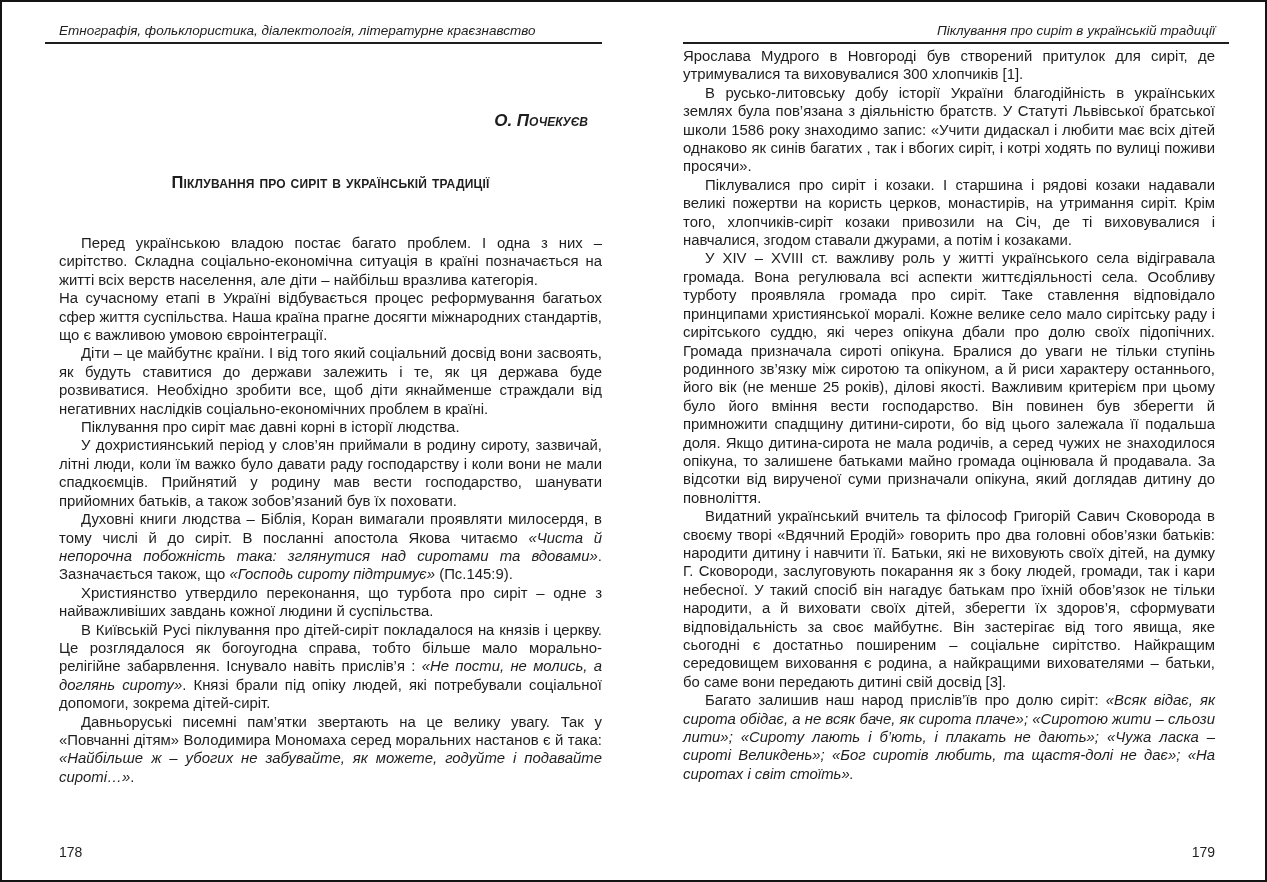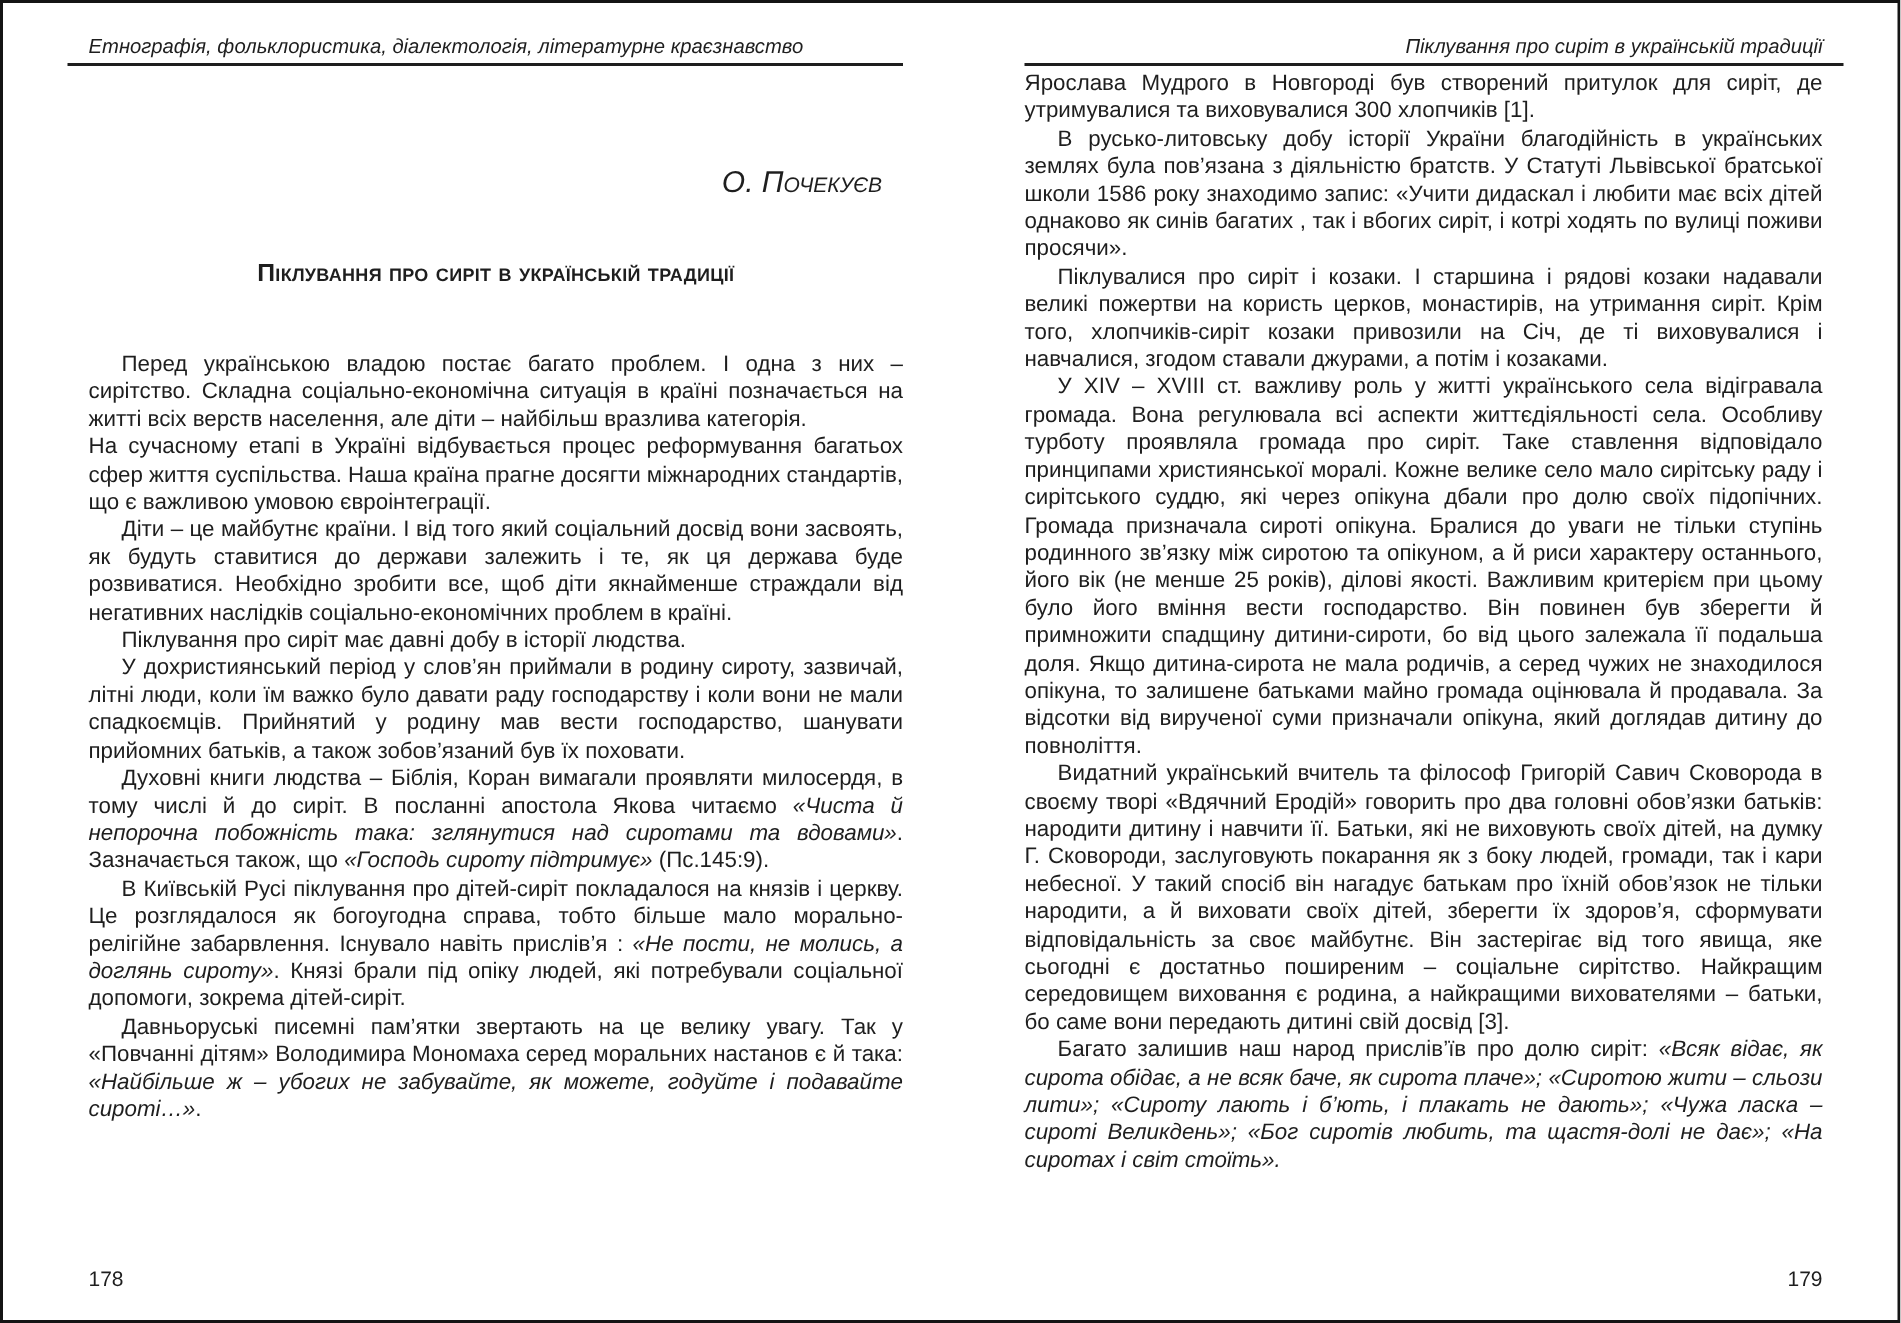--- a/index.html
+++ b/index.html
@@ -23,23 +23,23 @@
     padding-bottom:3px;
     border-bottom:2px solid #1e1e1e;
     white-space:nowrap;
   }
   .rh-left  { margin-left:-14px; padding-left:14px; text-align:left; }
   .rh-right { margin-right:-14px; padding-right:14px; text-align:right; }
 
   .author {
     position:absolute; top:109px; left:0; right:0;
     text-align:right; padding-right:14px;
-    font-weight:normal; font-style:italic;
+    font-weight:bold; font-style:italic;
     font-variant:small-caps;
-    font-size:20px;
+    font-size:17px;
   }
   .chapter-title {
     position:absolute; top:171px; left:0; right:0;
     text-align:center;
     font-weight:bold;
     font-variant:small-caps;
     font-size:16.5px;
     letter-spacing:0.2px;
   }
 
@@ -68,23 +68,24 @@
 <div class="sheet">
 
   <div class="col col-left">
     <div class="running-head rh-left">Етнографія, фольклористика, діалектологія, літературне краєзнавство</div>
     <div class="author">О. Почекуєв</div>
     <h1 class="chapter-title">Піклування про сиріт в українській традиції</h1>
     <div class="body-text">
         <p class="para indent"><span>Перед українською владою постає багато проблем. І одна з них – сирітство. Складна соціально-економічна ситуація в країні позначається на житті всіх верств населення, але діти – найбільш вразлива категорія.</span></p>
         <p class="para"><span>На сучасному етапі в Україні відбувається процес реформування багатьох сфер життя суспільства. Наша країна прагне досягти міжнародних стандартів, що є важливою умовою євроінтеграції.</span></p>
         <p class="para indent"><span>Діти – це майбутнє країни. І від того який соціальний досвід вони засвоять, як будуть ставитися до держави залежить і те, як ця держава буде розвиватися. Необхідно зробити все, щоб діти якнайменше страждали від негативних наслідків соціально-економічних проблем в країні.</span></p>
-        <p class="para indent"><span>Піклування про сиріт має давні добу в історії людства.</span></p>
+        <p class="para indent"><span>Піклування про сиріт має давні корні в історії людства.</span></p>
         <p class="para indent"><span>У дохристиянський період у слов’ян приймали в родину сироту, зазвичай, літні люди, коли їм важко було давати раду господарству і коли вони не мали спадкоємців. Прийнятий у родину мав вести господарство, шанувати прийомних батьків, а також зобов’язаний був їх поховати.</span></p>
         <p class="para indent"><span>Духовні книги людства – Біблія, Коран вимагали проявляти милосердя, в тому числі й до сиріт. В посланні апостола Якова читаємо </span><span class="it">«Чиста й непорочна побожність така: зглянутися над сиротами та вдовами»</span><span>. Зазначається також, що </span><span class="it">«Господь сироту підтримує»</span><span> (Пс.145:9).</span></p>
+        <p class="para indent"><span>Християнство утвердило переконання, що турбота про сиріт – одне з найважливіших завдань кожної людини й суспільства.</span></p>
         <p class="para indent"><span>В Київській Русі піклування про дітей-сиріт покладалося на князів і церкву. Це розглядалося як богоугодна справа, тобто більше мало морально-релігійне забарвлення. Існувало навіть прислів’я : </span><span class="it">«Не пости, не молись, а доглянь сироту»</span><span>. Князі брали під опіку людей, які потребували соціальної допомоги, зокрема дітей-сиріт.</span></p>
         <p class="para indent"><span>Давньоруські писемні пам’ятки звертають на це велику увагу. Так у «Повчанні дітям» Володимира Мономаха серед моральних настанов є й така: </span><span class="it">«Найбільше ж – убогих не забувайте, як можете, годуйте і подавайте сироті…»</span><span>.</span></p>
       </div>
     <div class="page-num pn-left">178</div>
   </div>
 
   <div class="col col-right">
     <div class="running-head rh-right">Піклування про сиріт в українській традиції</div>
     <div class="body-text">
         <p class="para"><span>Ярослава Мудрого в Новгороді був створений притулок для сиріт, де утримувалися та виховувалися 300 хлопчиків [1].</span></p>

